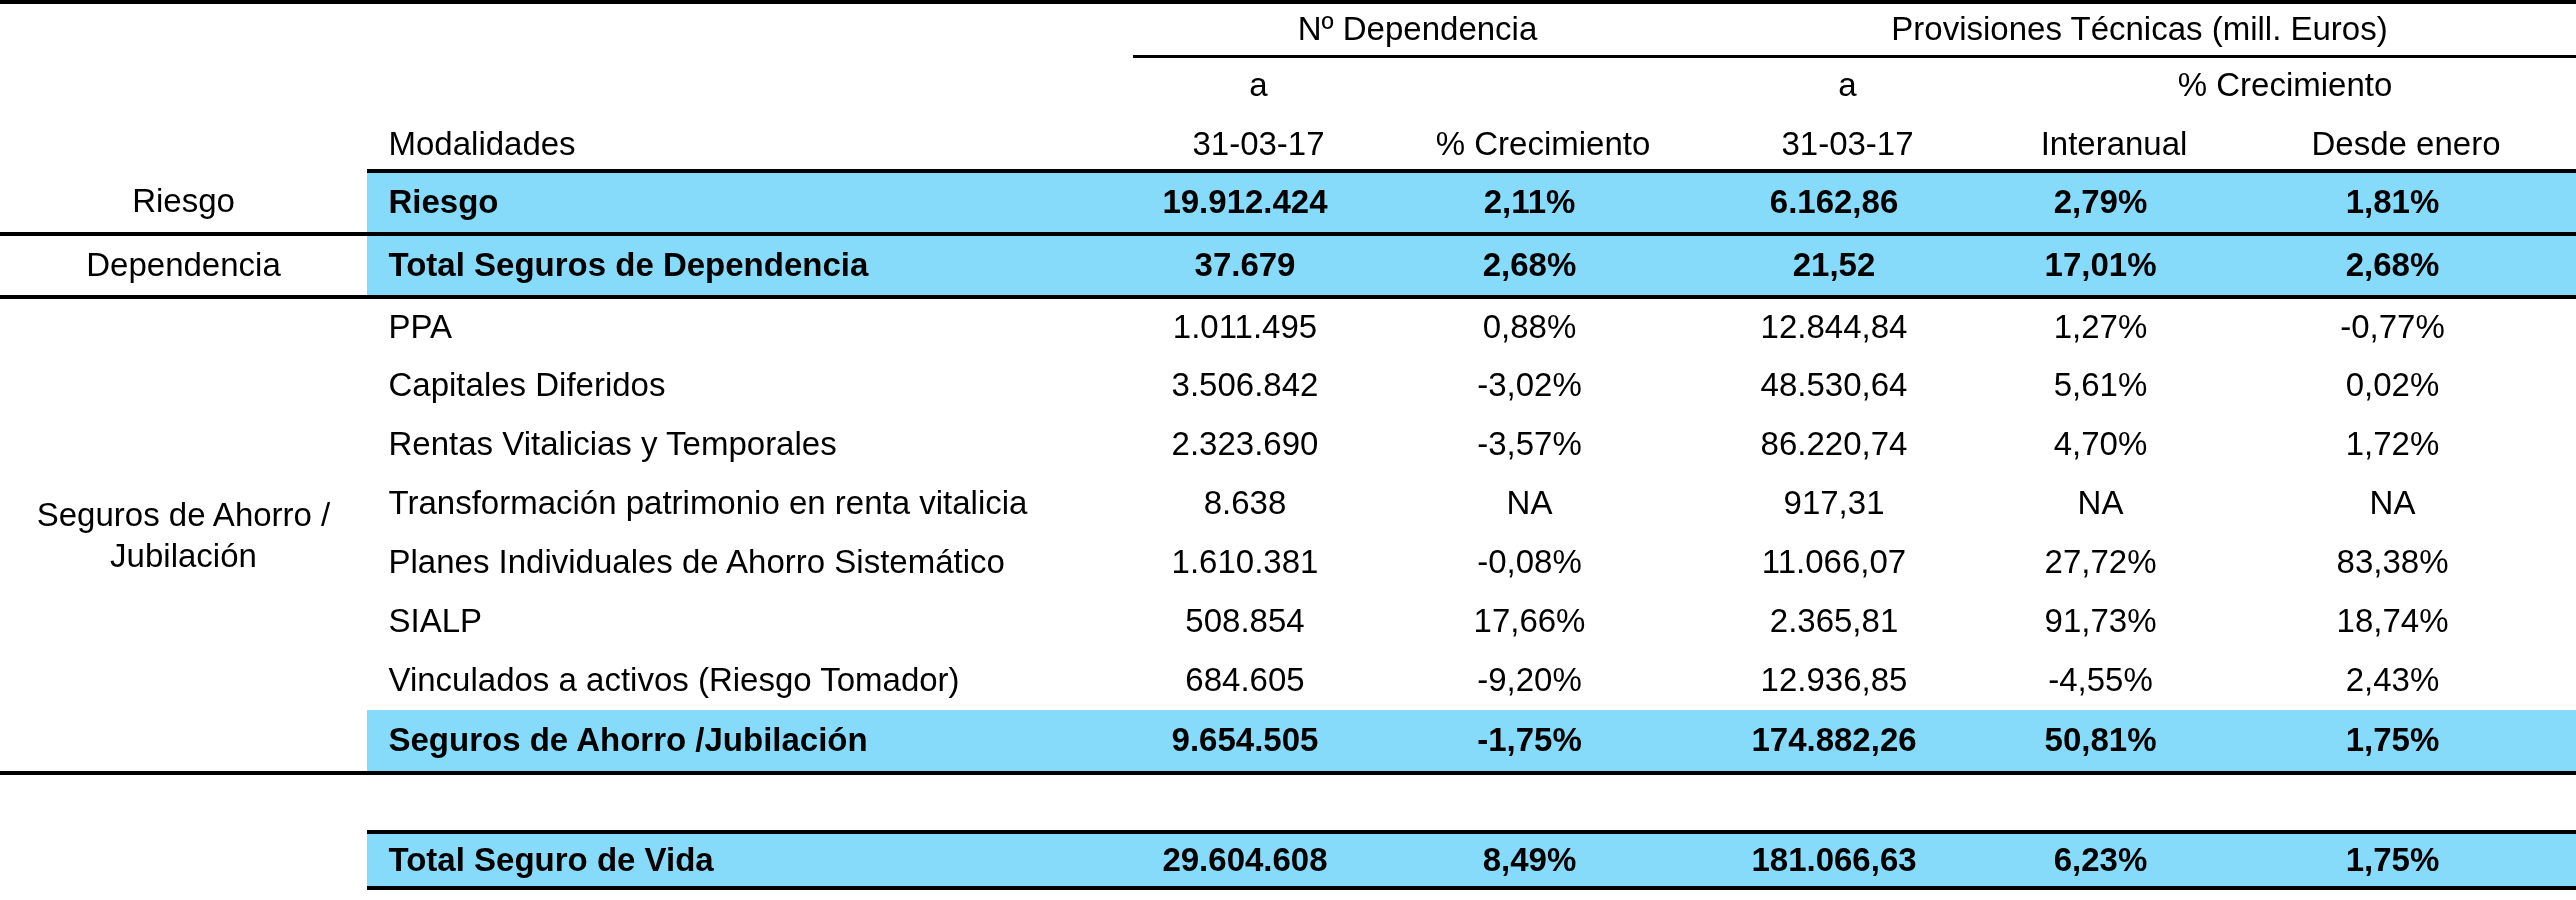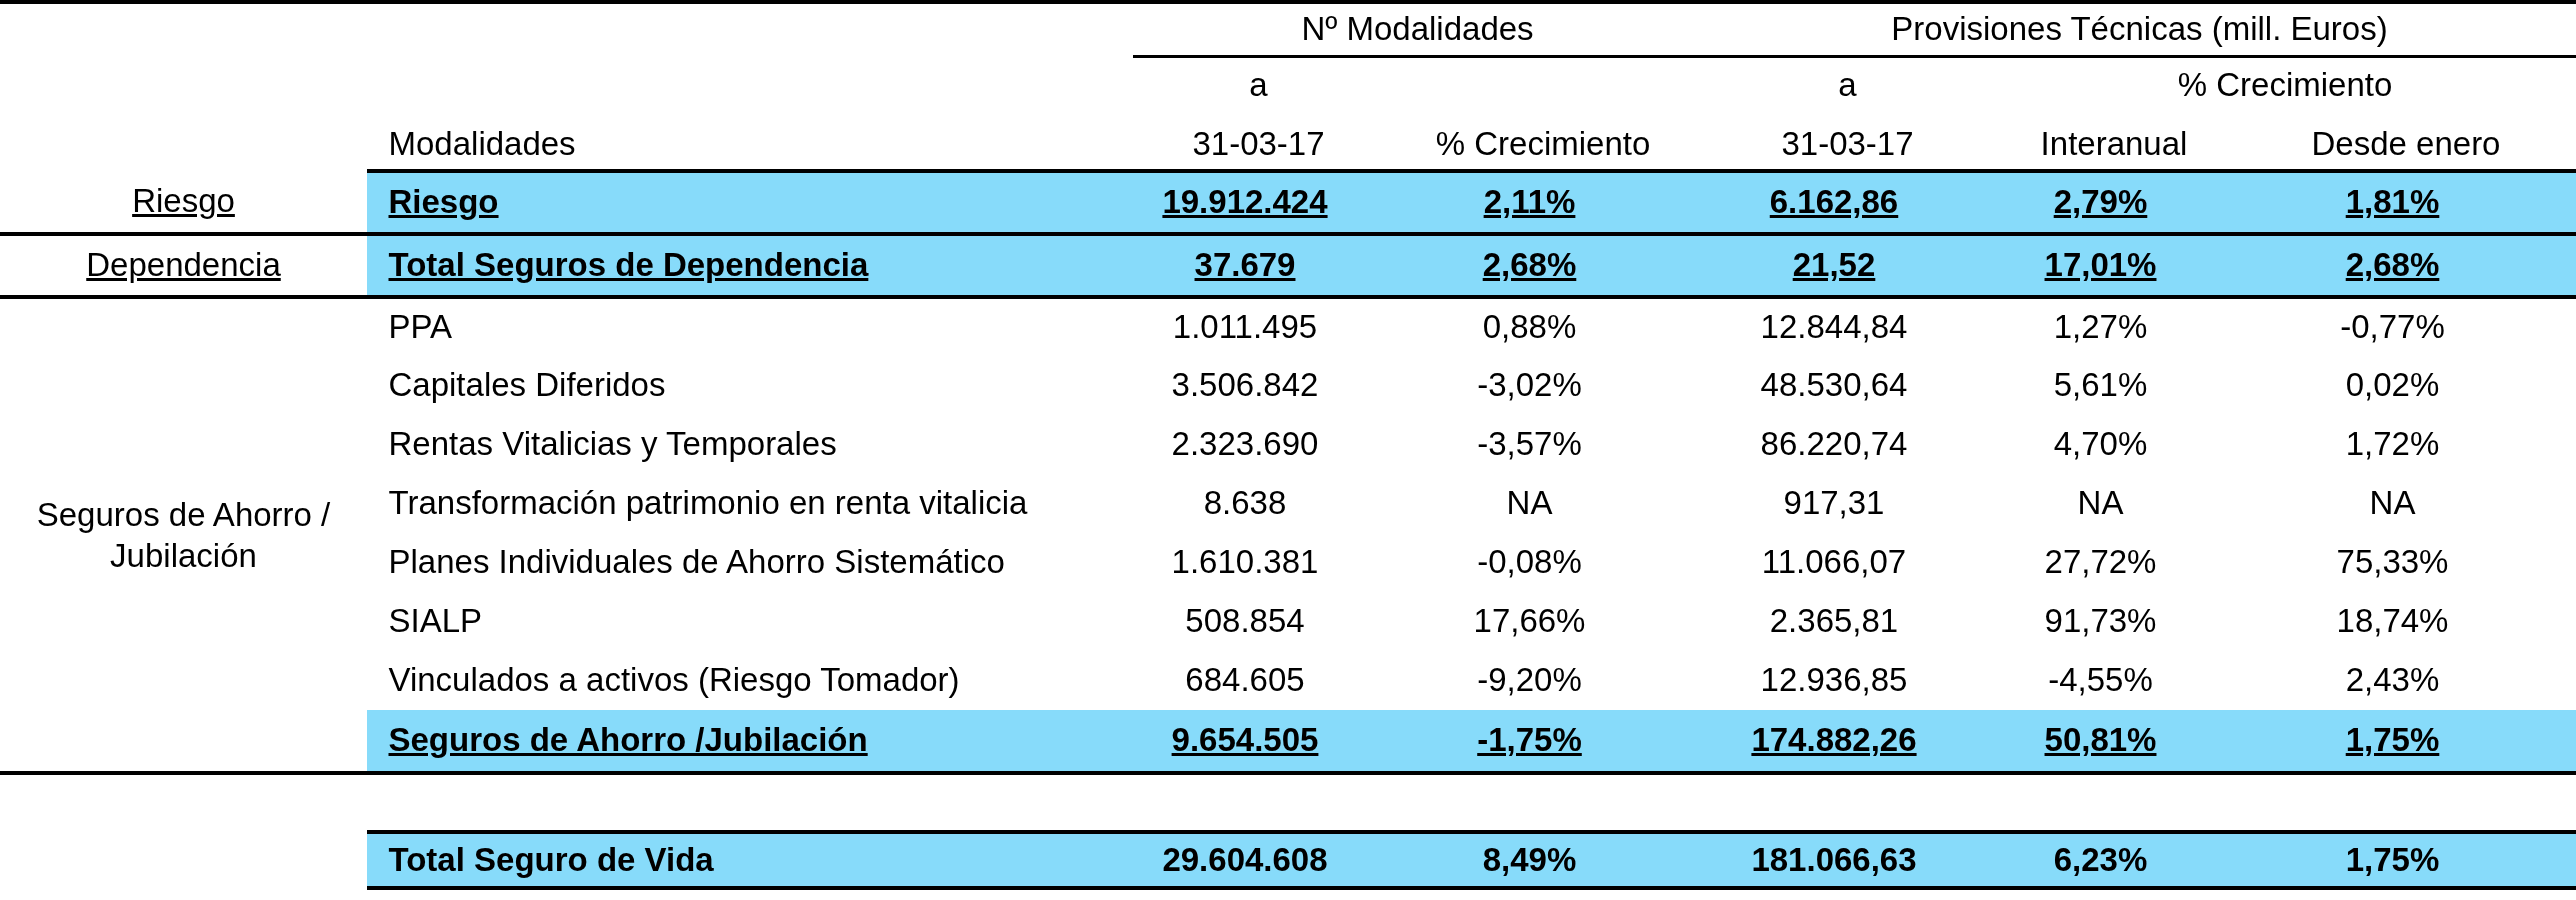--- a/index.html
+++ b/index.html
@@ -20,21 +20,21 @@
   .num{text-align:center;padding-right:27px;}
   .ctr{text-align:center;}
   
   tr.h1{height:54px;}
   tr.h2{height:56px;}
   tr.h3{height:59px;padding-left:13px;}
   .grp{border-bottom:3.6px solid var(--bd,#000);text-align:center;}
   .hdr-bottom{border-bottom:4.5px solid var(--bd,#000);}
   tr.h3 td{vertical-align:bottom;padding-bottom:7.2px;}
   
-  tr.r{height:63px;text-decoration:underline;}
+  tr.r{height:63px;}
   tr.rw{height:59px;}
   .hl{background:var(--hl,#87DBFA);font-weight:bold;}
   .sep{border-bottom:4.5px solid var(--bd,#000);}
   tr.gap{height:59px;}
   tr.total td.band{
     background:var(--hl,#87DBFA);font-weight:bold;
     border-top:4.5px solid var(--bd,#000);border-bottom:4.5px solid var(--bd,#000);
   }
   tr.total{height:56px;}
   .cat2{line-height:1.25;}
@@ -51,21 +51,21 @@
       <col style="width:318px">
         <col style="width:291px">
         <col style="width:242px">
         <col style="width:342px">
     </colgroup>
 
     <tbody>
         <tr class="h1">
       <td></td>
       <td></td>
-      <td class="grp" colspan="2">Nº Modalidades</td>
+      <td class="grp" colspan="2">Nº Dependencia</td>
       <td class="grp" colspan="3">Provisiones Técnicas (mill. Euros)</td>
     </tr>
 
     <tr class="h2">
       <td></td>
       <td></td>
       <td class="ctr">a</td>
       <td></td>
       <td class="ctr">a</td>
       <td class="ctr" colspan="2">% Crecimiento</td>
@@ -140,21 +140,21 @@
       <td class="num">NA</td>
       <td class="num">NA</td>
     </tr>
 
     <tr class="rw">
       <td class="lbl">Planes Individuales de Ahorro Sistemático</td>
       <td class="num">1.610.381</td>
       <td class="num">-0,08%</td>
       <td class="num">11.066,07</td>
       <td class="num">27,72%</td>
-      <td class="num">75,33%</td>
+      <td class="num">83,38%</td>
     </tr>
 
     <tr class="rw">
       <td class="lbl">SIALP</td>
       <td class="num">508.854</td>
       <td class="num">17,66%</td>
       <td class="num">2.365,81</td>
       <td class="num">91,73%</td>
       <td class="num">18,74%</td>
     </tr>

